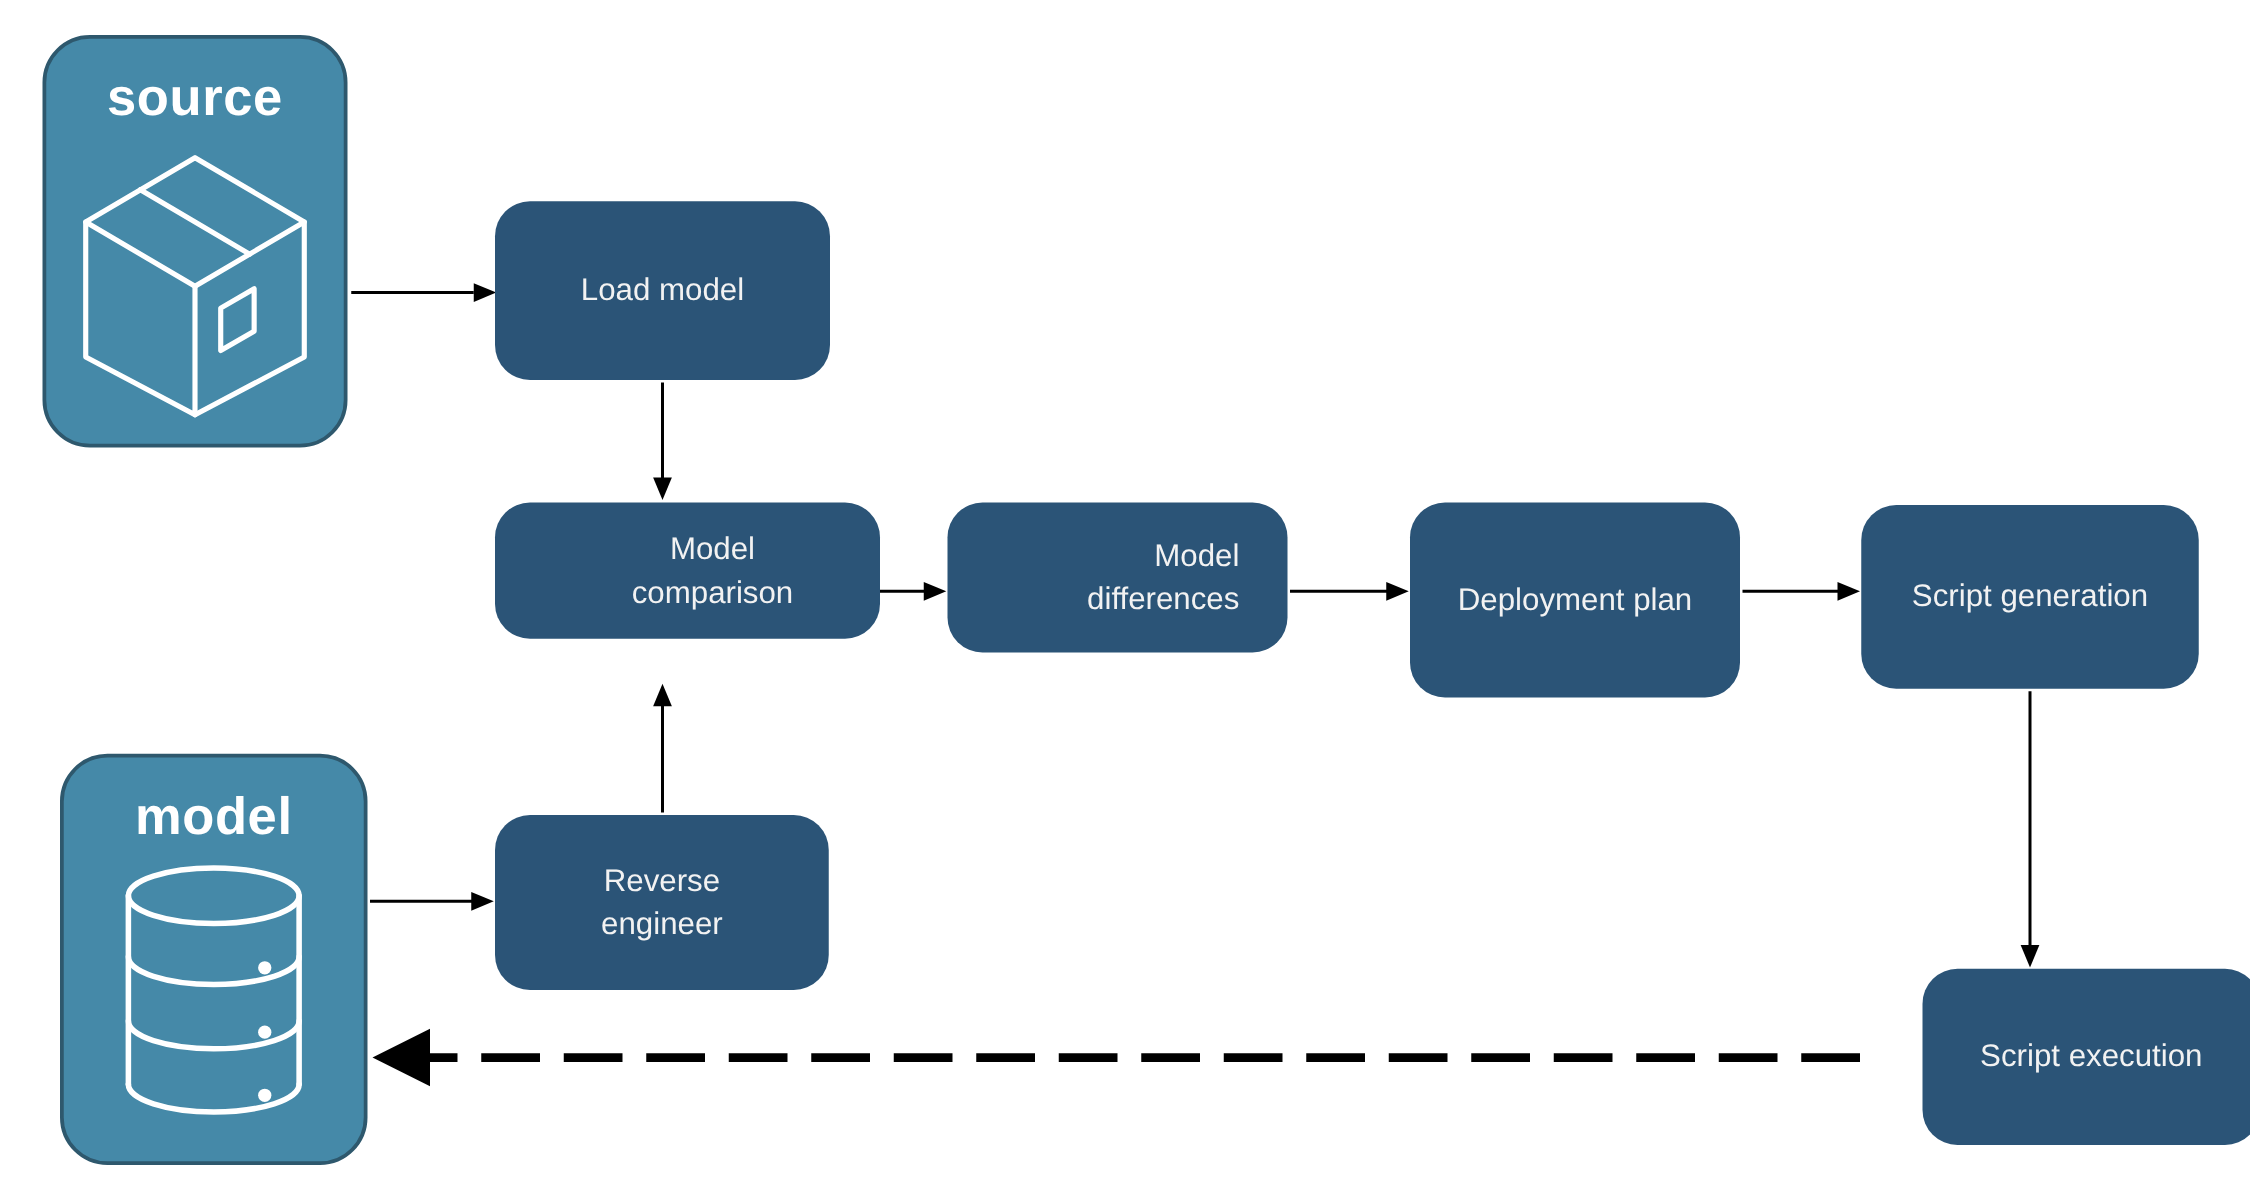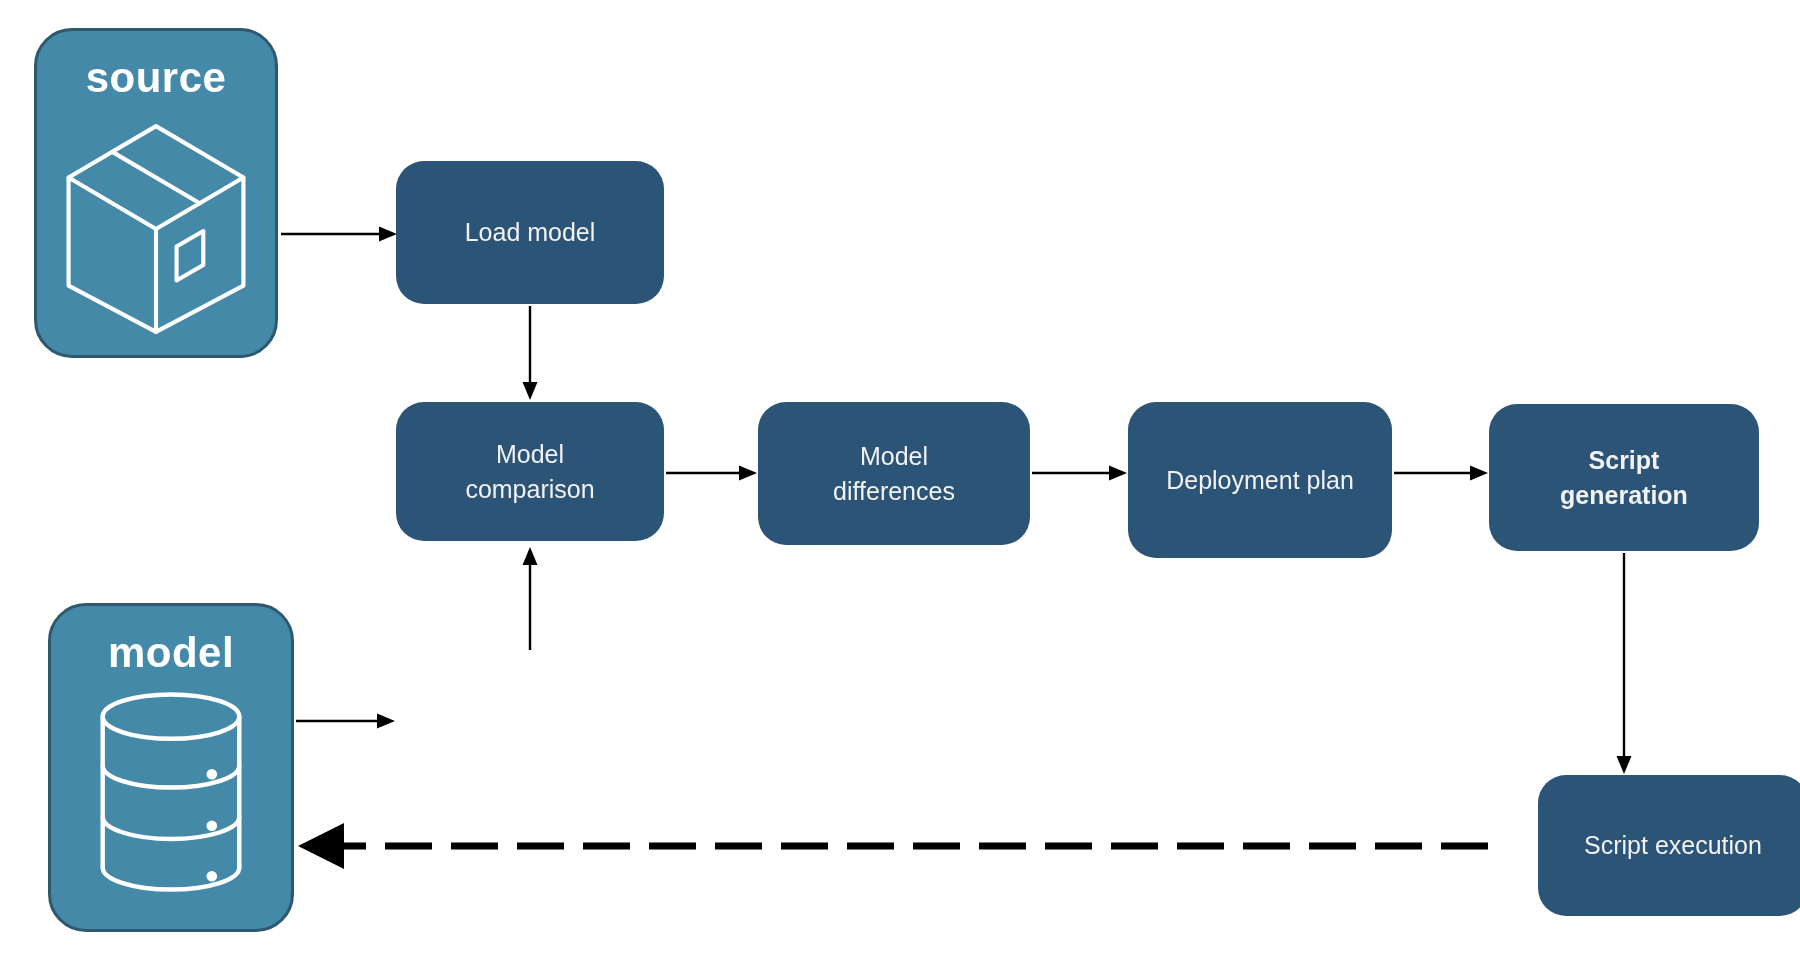--- a/index.html
+++ b/index.html
@@ -48,24 +48,24 @@
     align-items: center;
     justify-content: center;
     text-align: center;
     color: #F2F2F2;
     font-size: 25px;
     line-height: 1.38;
   }
   .node span { display: inline-block; max-width: 195px; }
 
   #node-load-model        { left: 396px;  top: 161px; width: 268px; height: 143px; }
-  #node-model-comparison  { left: 396px;  top: 402px; width: 268px; height: 139px; }
-  #node-model-differences { left: 758px;  top: 402px; width: 272px; height: 143px; }
+  #node-model-comparison  { left: 396px;  top: 402px; width: 268px; height: 109px; padding-left: 40px; }
+  #node-model-differences { left: 758px;  top: 402px; width: 272px; height: 120px; text-align: right; }
   #node-deployment-plan   { left: 1128px; top: 402px; width: 264px; height: 156px; }
-  #node-script-generation { left: 1489px; top: 404px; width: 270px; height: 147px; font-weight: bold; }
+  #node-script-generation { left: 1489px; top: 404px; width: 270px; height: 147px; }
   #node-reverse-engineer  { left: 396px;  top: 652px; width: 267px; height: 140px; }
   #node-script-execution  { left: 1538px; top: 775px; width: 270px; height: 141px; }
 
   
   .edges-layer { position: absolute; left: 0; top: 0; }
   .edge-line  { stroke: #000000; stroke-width: 2.4; fill: none; }
   .edge-dashed { stroke: #000000; stroke-width: 7; stroke-dasharray: 47 19; fill: none; }
   .edge-head  { fill: #000000; stroke: none; }
 </style>
 </head>
@@ -141,17 +141,20 @@
   </div>
   <div class="node" id="node-model-differences">
     <span>Model differences</span>
   </div>
   <div class="node" id="node-deployment-plan">
     <span>Deployment plan</span>
   </div>
   <div class="node" id="node-script-generation">
     <span>Script generation</span>
   </div>
+  <div class="node" id="node-reverse-engineer">
+    <span>Reverse engineer</span>
+  </div>
   <div class="node" id="node-script-execution">
     <span>Script execution</span>
   </div>
 
 </div>
 
 </body></html>

